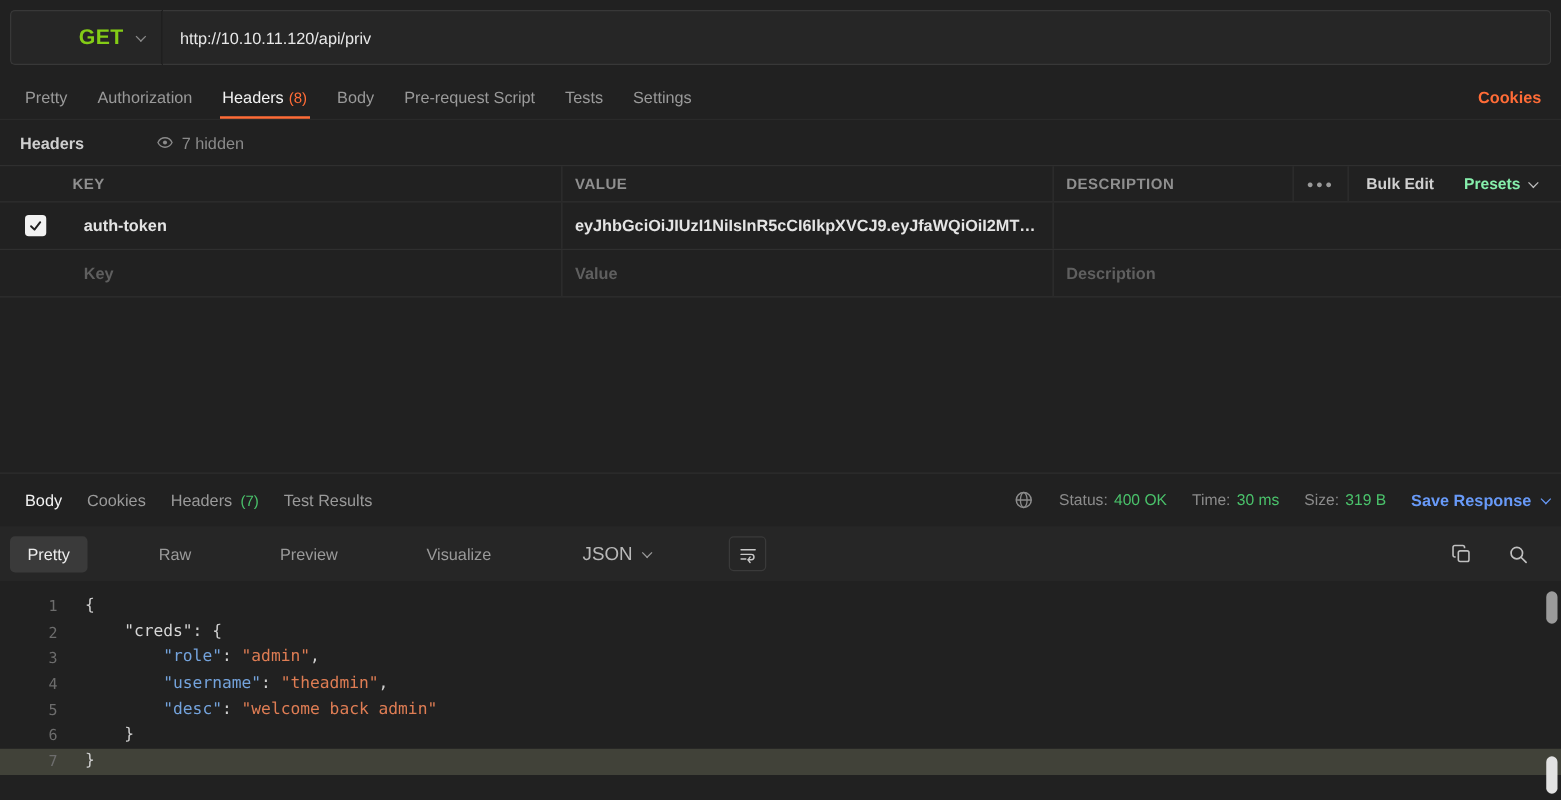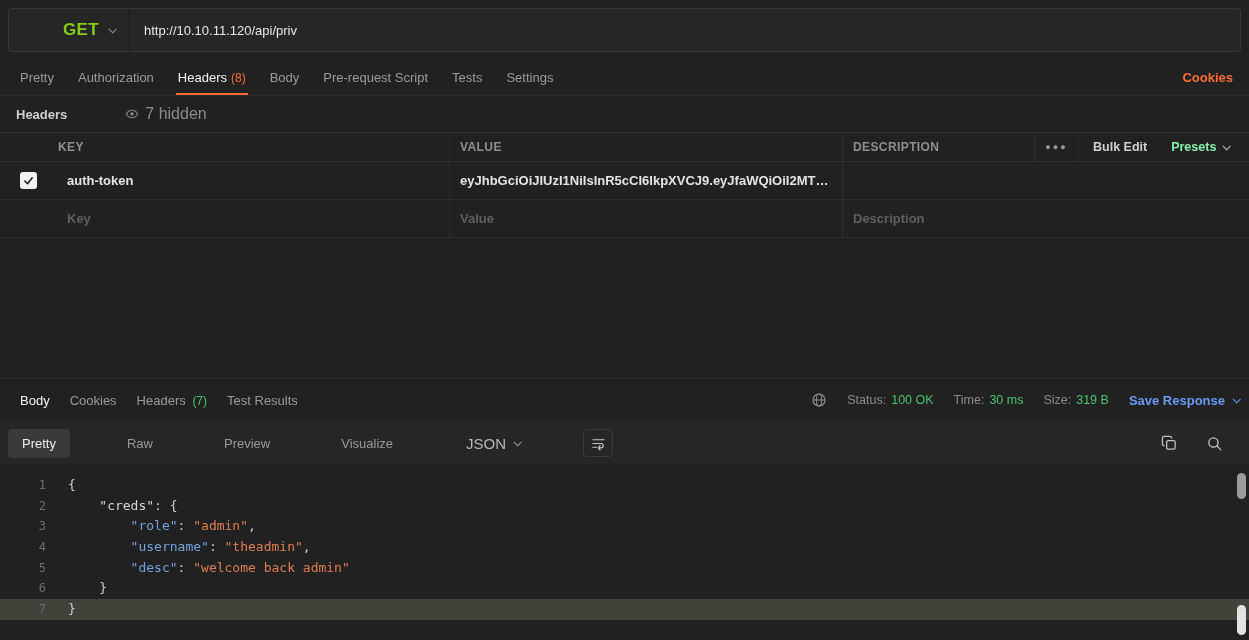--- a/index.html
+++ b/index.html
@@ -35,21 +35,21 @@
   .req-tabs{display:flex;align-items:stretch;height:36px;flex:none;padding:0 8px;border-bottom:1px solid var(--border-soft);}
   .rtab{display:flex;align-items:center;padding:0 10px;margin:0 2px;font-size:13px;color:var(--text-dim);cursor:pointer;position:relative;white-space:nowrap;}
   .rtab.active{color:#f3f3f3;}
   .rtab.active::after{content:"";position:absolute;left:8px;right:8px;bottom:0;height:2px;background:var(--orange);}
   .rtab .count{margin-left:4px;color:var(--orange);font-size:12px;}
   .cookies-link{margin-left:auto;display:flex;align-items:center;font-size:13px;font-weight:600;color:var(--orange);cursor:pointer;padding:0 8px;}
 
   
   .headers-subbar{display:flex;align-items:center;height:36px;flex:none;padding:0 16px;}
   .hs-title{font-size:13px;font-weight:600;color:#cfcfcf;}
-  .hidden-toggle{display:flex;align-items:center;gap:6px;margin-left:50px;color:#8b8b8b;font-size:16px;cursor:pointer;padding:4px 8px;border-radius:3px;}
+  .hidden-toggle{display:flex;align-items:center;gap:6px;margin-left:50px;color:#8b8b8b;font-size:13px;cursor:pointer;padding:4px 8px;border-radius:3px;}
 
   
   .kv-table{flex:none;font-size:13px;}
   .thead{display:grid;grid-template-columns:450px 393px 192px 1fr;height:30px;border-top:1px solid var(--border);border-bottom:1px solid var(--border);align-items:center;}
   .th{font-size:12px;font-weight:700;color:#8f8f8f;letter-spacing:.4px;height:100%;display:flex;align-items:center;border-right:1px solid var(--border);padding-left:10px;}
   .th.first{padding-left:58px;}
   .th-actions{display:flex;align-items:center;height:100%;}
   .th-more{width:44px;height:100%;display:flex;align-items:center;justify-content:center;color:#9a9a9a;font-size:9px;letter-spacing:2px;border-right:1px solid var(--border);cursor:pointer;}
   .th-bulk{padding:0 14px;font-size:12.5px;font-weight:700;color:#d0d0d0;cursor:pointer;white-space:nowrap;}
   .th-presets{display:flex;align-items:center;gap:7px;padding:0 10px;font-size:12.5px;font-weight:700;color:#86efac;cursor:pointer;white-space:nowrap;}
@@ -202,21 +202,21 @@
       <div class="resp-meta">
         <div class="globe-btn">
           <svg width="16" height="16" viewBox="0 0 24 24">
               <circle cx="12" cy="12" r="9" fill="none" stroke="#8b8b8b" stroke-width="1.8"></circle>
               <ellipse cx="12" cy="12" rx="4" ry="9" fill="none" stroke="#8b8b8b" stroke-width="1.6"></ellipse>
               <line x1="3" y1="12" x2="21" y2="12" stroke="#8b8b8b" stroke-width="1.6"></line>
             </svg>
         </div>
         <div class="meta-pair">
           <span class="meta-label">Status:</span>
-          <span class="meta-value">100 OK</span>
+          <span class="meta-value">400 OK</span>
         </div>
         <div class="meta-pair">
           <span class="meta-label">Time:</span>
           <span class="meta-value">30 ms</span>
         </div>
         <div class="meta-pair">
           <span class="meta-label">Size:</span>
           <span class="meta-value">319 B</span>
         </div>
         <div class="save-response">

